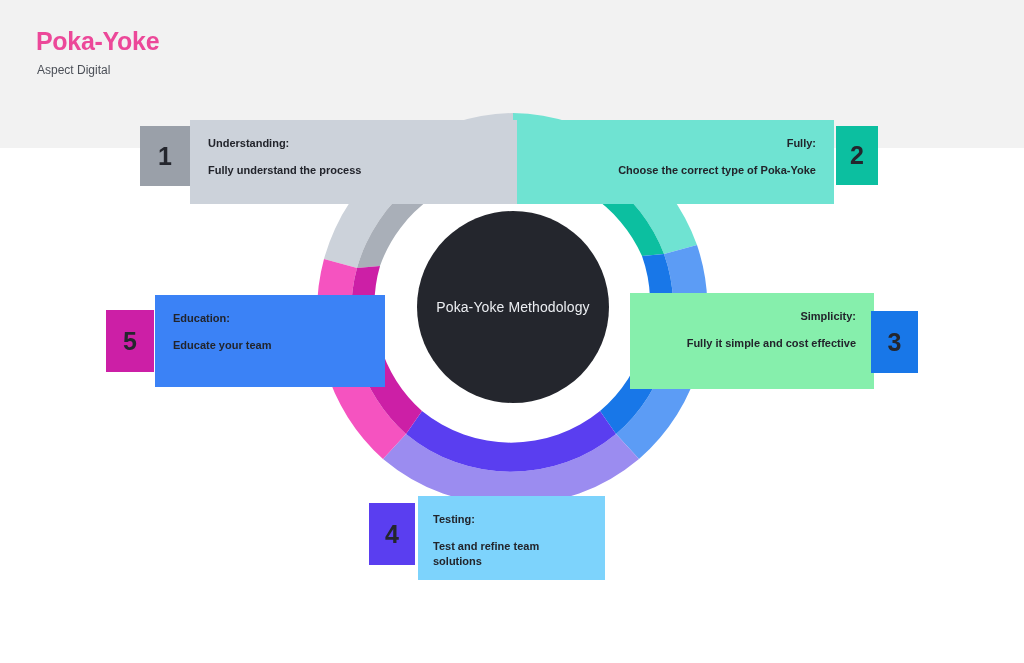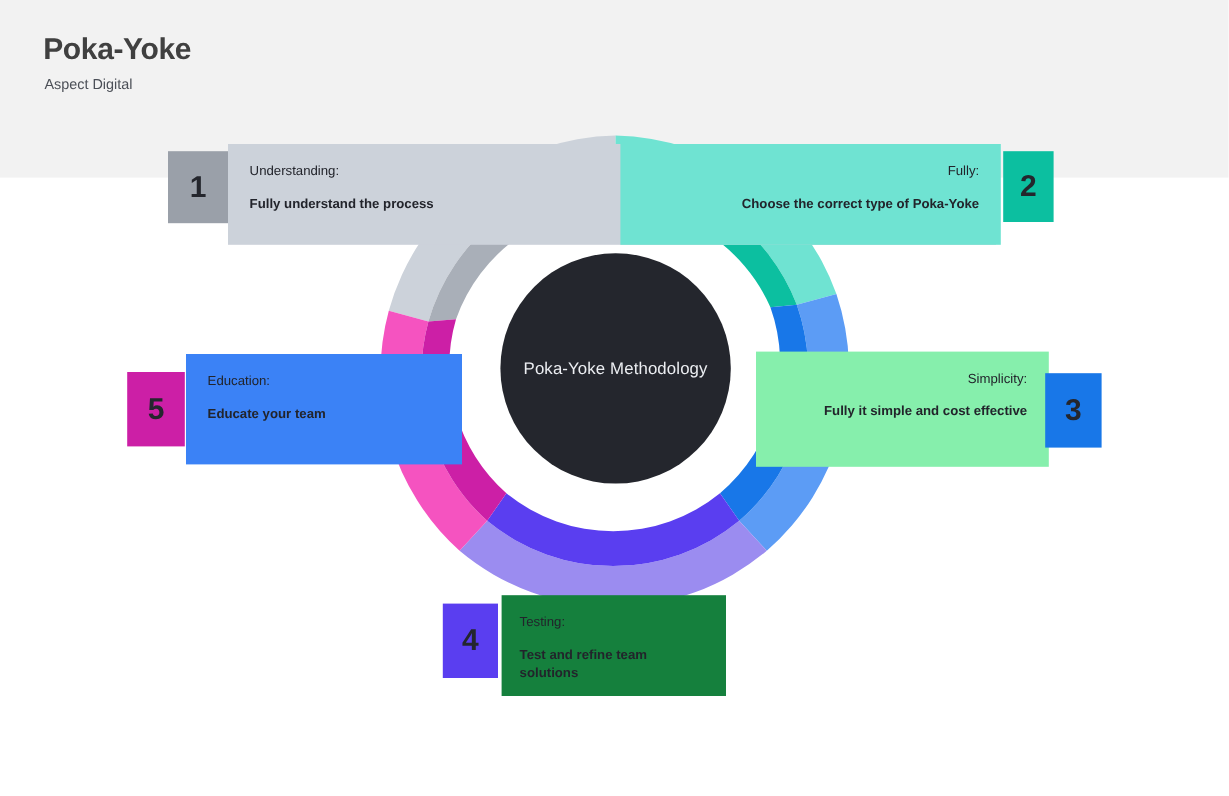--- a/index.html
+++ b/index.html
@@ -23,21 +23,21 @@
     left: 0; top: 0;
     width: 1024px; height: 148px;
     background: #f2f2f2;
   }
   #page-title {
     position: absolute;
     left: 36px; top: 27px;
     font-size: 25px;
     font-weight: bold;
     letter-spacing: -0.3px;
-    color: #404040;
+    color: #ec4899;
   }
   #page-subtitle {
     position: absolute;
     left: 37px; top: 63px;
     font-size: 12px;
     color: #4b4f57;
   }
   
   #diagram {
     position: absolute;
@@ -72,21 +72,21 @@
     position: absolute;
     display: flex;
     align-items: center;
     justify-content: center;
     font-size: 25px;
     font-weight: bold;
     color: #24262d;
   }
   .title {
     font-size: 11px;
-    font-weight: normal;
+    font-weight: bold;
     color: #22242b;
     line-height: 14px;
     margin-bottom: 13px;
   }
   .desc {
     font-size: 11px;
     font-weight: bold;
     color: #22242b;
     line-height: 15px;
   }
@@ -95,21 +95,21 @@
   
   #band-1 { left: 190px; top: 120px; width: 640px; height: 84px; background: #ccd2da; }
   #num-1  { left: 140px; top: 126px; width: 50px; height: 60px; background: #9aa0a9; }
   
   #band-2 { left: 517px; top: 120px; width: 317px; height: 84px; background: #6fe3d2; }
   #num-2  { left: 836px; top: 126px; width: 42px; height: 59px; background: #0cbfa0; }
   
   #band-3 { left: 630px; top: 293px; width: 244px; height: 96px; background: #86efac; }
   #num-3  { left: 871px; top: 311px; width: 47px; height: 62px; background: #1877e8; }
   
-  #band-4 { left: 418px; top: 496px; width: 187px; height: 84px; background: #15803d; padding-left: 15px; }
+  #band-4 { left: 418px; top: 496px; width: 187px; height: 84px; background: #7dd3fc; padding-left: 15px; }
   #num-4  { left: 369px; top: 503px; width: 46px; height: 62px; background: #5a3ef0; }
   
   #band-5 { left: 155px; top: 295px; width: 230px; height: 92px; background: #3b82f6; }
   #num-5  { left: 106px; top: 310px; width: 48px; height: 62px; background: #cc1fa6; }
 </style>
 </head>
 <body>
 
 <div id="canvas">
 

